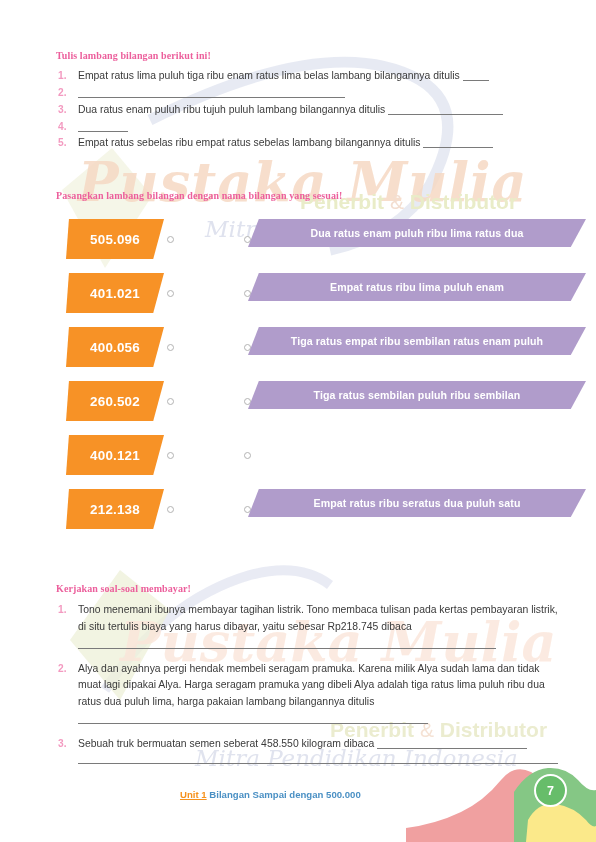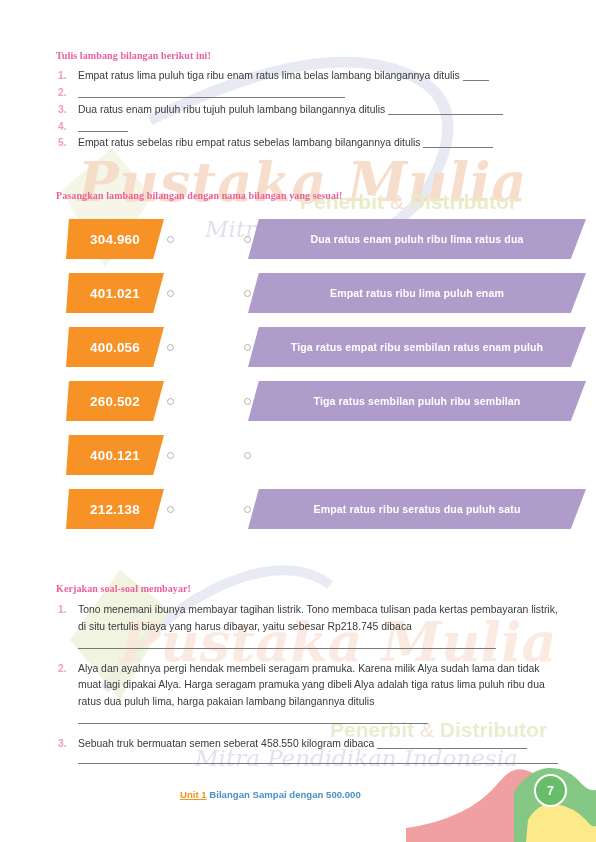--- a/index.html
+++ b/index.html
@@ -158,21 +158,21 @@
     font-size: 13.4px;
     font-weight: bold;
     clip-path: polygon(3% 0%, 100% 0%, 89% 100%, 0% 100%);
     letter-spacing: 0.2px;
   }
   .para {
     position: absolute;
     left: 182px;
     top: 0;
     width: 338px;
-    height: 40px;
+    height: 28px;
     background: #b09ccb;
     display: flex;
     align-items: center;
     justify-content: center;
     color: #ffffff;
     font-size: 10.6px;
     font-weight: bold;
     clip-path: polygon(3.2% 0%, 100% 0%, 95.5% 100%, 0% 100%);
     letter-spacing: 0.1px;
   }
@@ -274,21 +274,21 @@
       </ul>
     </div>
 
     <div style="position:absolute;left:56px;top:190px;width:500px;">
       <div class="section-heading">Pasangkan lambang bilangan dengan nama bilangan yang sesuai!</div>
     </div>
 
     <div class="pairs" style="position:absolute;left:66px;top:219px;width:520px;">
 
       <div class="pair-row">
-        <div class="trap">304.960</div>
+        <div class="trap">505.096</div>
         <div class="dot dot-left"></div>
         <div class="dot dot-right"></div>
         <div class="para">Dua ratus enam puluh ribu lima ratus dua</div>
       </div>
 
       <div class="pair-row">
         <div class="trap">401.021</div>
         <div class="dot dot-left"></div>
         <div class="dot dot-right"></div>
         <div class="para">Empat ratus ribu lima puluh enam</div>

